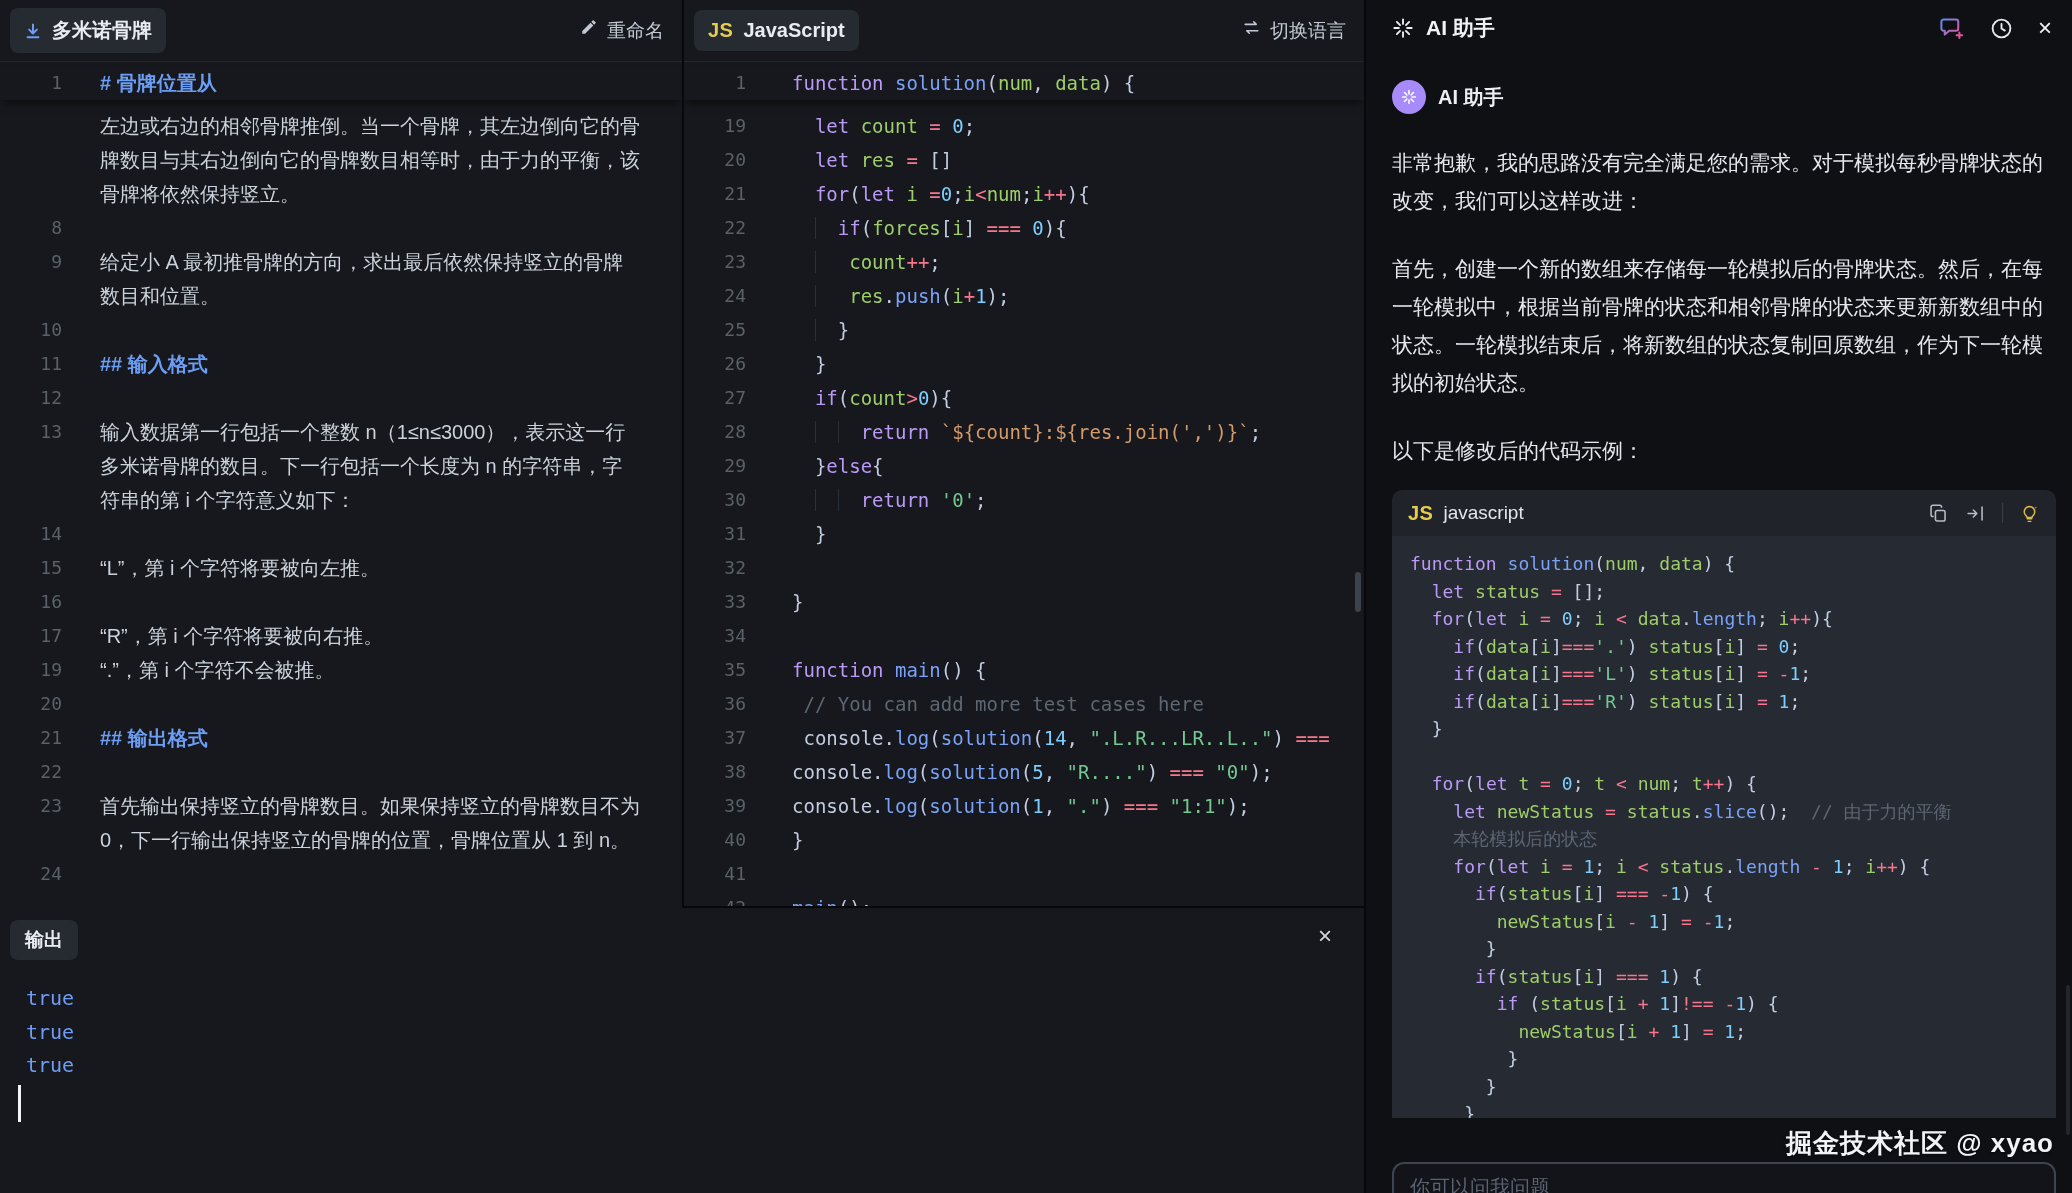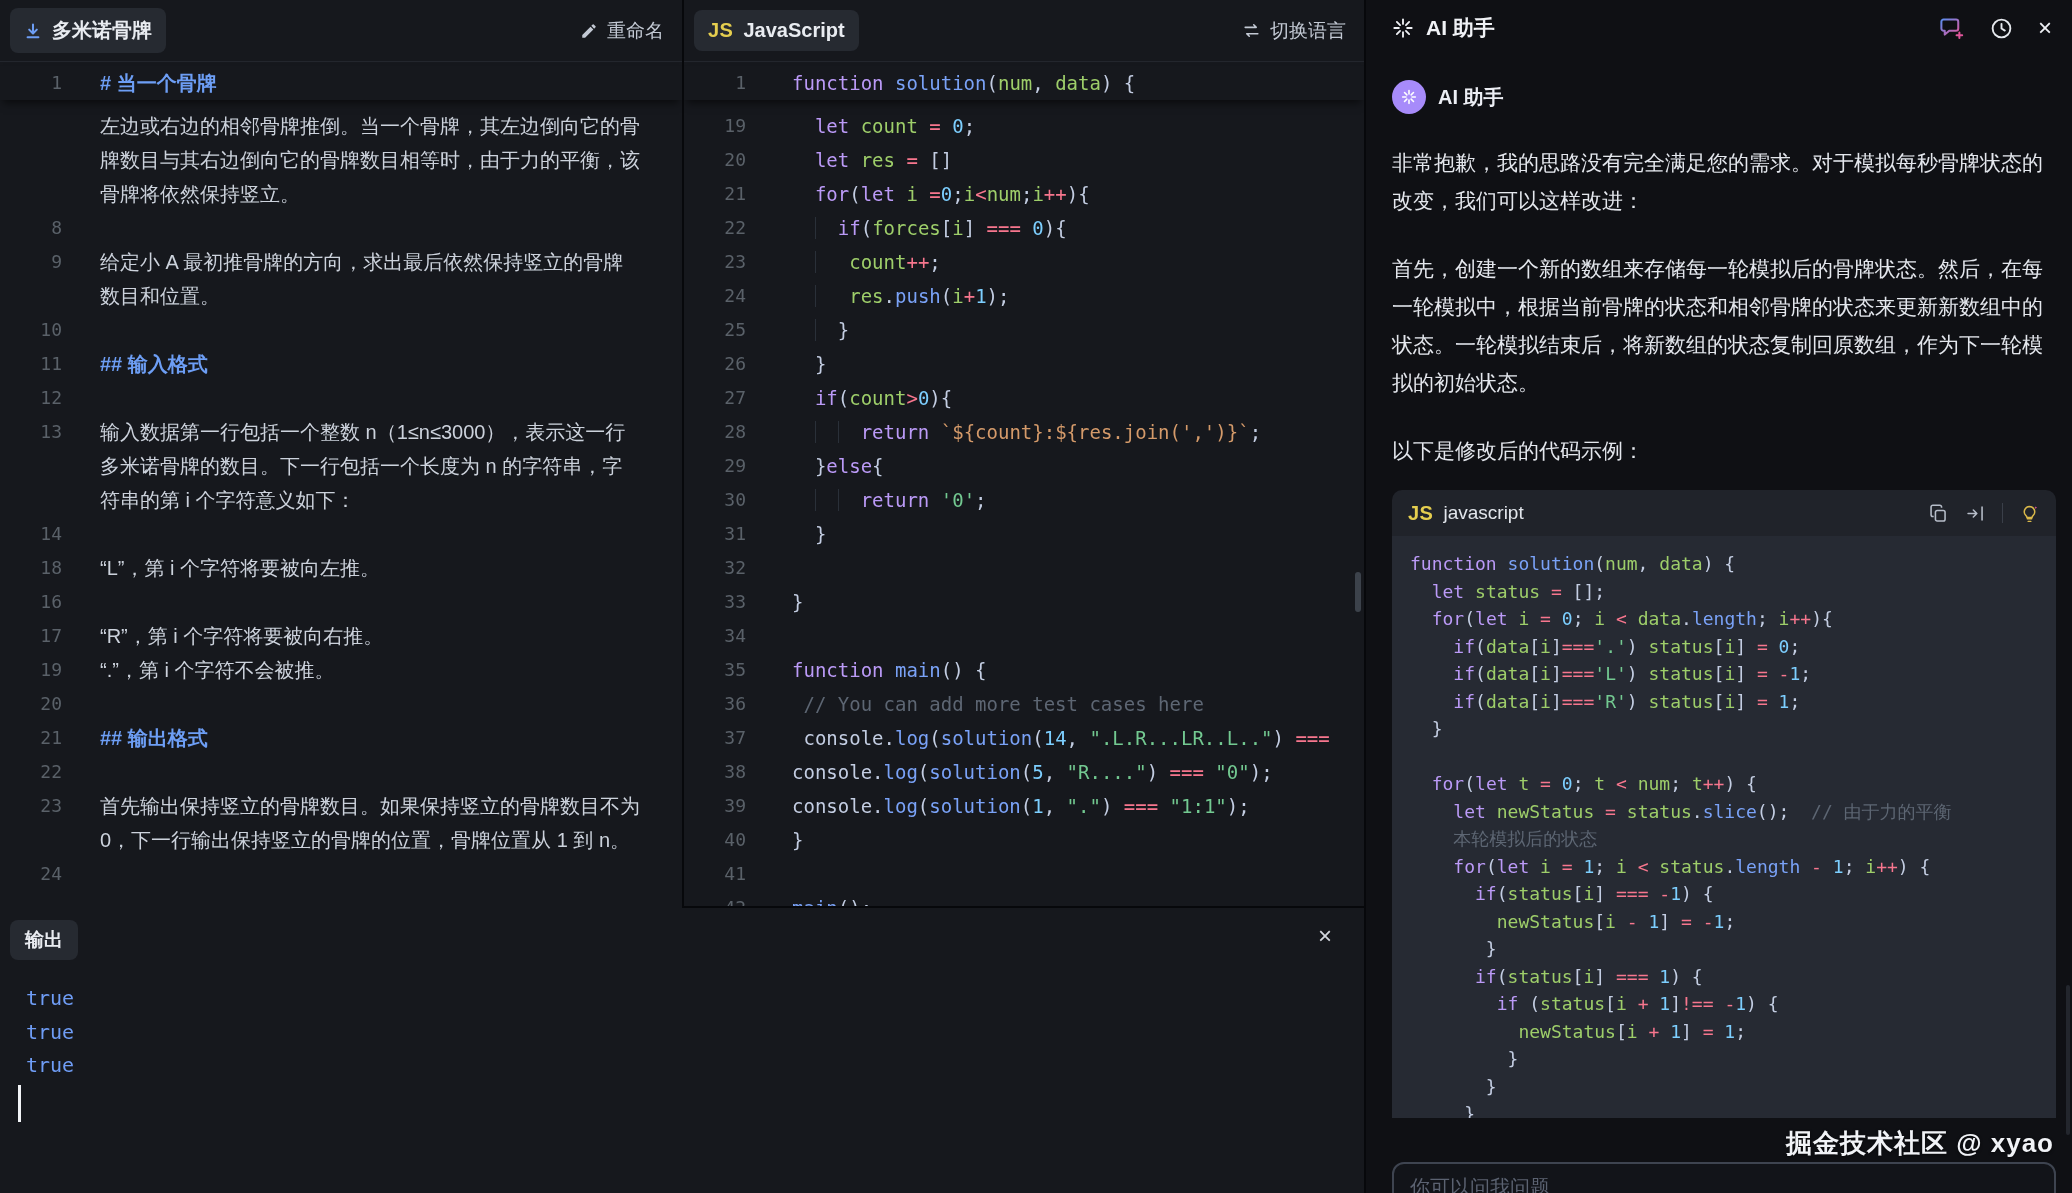--- a/index.html
+++ b/index.html
@@ -9,21 +9,21 @@
   .panel { position:absolute; background:var(--panel,#16181d); overflow:hidden; }
   #left   { left:0;      top:0;     width:682px;  height:1045px; }
   #mid    { left:684px;  top:0;     width:680px;  height:906px; }
   #bottom { left:0;      top:908px; width:1364px; height:285px; }
   #right  { left:1366px; top:0;     width:706px;  height:1193px; background:var(--rightbg,#0f1014); }
 
   .phead { height:62px; display:flex; align-items:center; justify-content:space-between;
            padding:0 18px 0 10px; border-bottom:1px solid #23262d; }
   .chip { display:flex; align-items:center; gap:10px; background:var(--chip,#262a31);
           border-radius:8px; padding:9px 14px; color:#e9ecf1; font-weight:700; font-size:20px; cursor:pointer; }
-  .ghost-btn { display:flex; align-items:center; gap:9px; color:#c3c9d4; font-size:19px; cursor:pointer; }
+  .ghost-btn { display:flex; gap:9px; color:#c3c9d4; font-size:19px; cursor:pointer; }
   .js-badge { color:var(--badge_js,#e5ce4f); font-weight:800; font-size:20px; letter-spacing:.5px; }
 
   .rows { position:absolute; top:62px; left:0; right:0; bottom:0; overflow:hidden; padding-top:4px; }
 
   
   .md-row { display:flex; min-height:34px; }
   .md-row .gut, .code-row .gut { flex:0 0 62px; text-align:right; color:var(--gutter,#5a6169);
        font:18px/34px "DejaVu Sans Mono",monospace; }
   .md-row .mdc { flex:1; padding:0 42px 0 38px; font-size:20px; line-height:34px; color:var(--text,#ccd2dc); }
   .md-row .h1, .md-row .h2 { color:var(--accent,#6d9ef5); font-weight:700; }
@@ -108,21 +108,21 @@
         <svg width="18" height="18" viewBox="0 0 24 24" fill="#c3c9d4">
             <path d="M3 17.2V21h3.8L17.8 10 14 6.2 3 17.2zM20.7 7.1a1 1 0 0 0 0-1.4l-2.4-2.4a1 1 0 0 0-1.4 0l-1.8 1.8 3.8 3.8 1.8-1.8z"></path>
           </svg>
       </span>
       <span>重命名</span>
     </div>
   </div>
   <div class="rows">
       <div class="md-row sticky">
         <span class="gut">1</span>
-        <span class="mdc h1"># 当一个骨牌</span>
+        <span class="mdc h1"># 骨牌位置从</span>
       </div>
       <div class="md-row">
         <span class="gut"></span>
         <span class="mdc p">左边或右边的相邻骨牌推倒。当一个骨牌，其左边倒向它的骨牌数目与其右边倒向它的骨牌数目相等时，由于力的平衡，该骨牌将依然保持竖立。</span>
       </div>
       <div class="md-row">
         <span class="gut">8</span>
         <span class="mdc blank"></span>
       </div>
       <div class="md-row">
@@ -143,21 +143,21 @@
       </div>
       <div class="md-row">
         <span class="gut">13</span>
         <span class="mdc p">输入数据第一行包括一个整数 n（1≤n≤3000），表示这一行多米诺骨牌的数目。下一行包括一个长度为 n 的字符串，字符串的第 i 个字符意义如下：</span>
       </div>
       <div class="md-row">
         <span class="gut">14</span>
         <span class="mdc blank"></span>
       </div>
       <div class="md-row">
-        <span class="gut">18</span>
+        <span class="gut">15</span>
         <span class="mdc p">“L”，第 i 个字符将要被向左推。</span>
       </div>
       <div class="md-row">
         <span class="gut">16</span>
         <span class="mdc blank"></span>
       </div>
       <div class="md-row">
         <span class="gut">17</span>
         <span class="mdc p">“R”，第 i 个字符将要被向右推。</span>
       </div>

